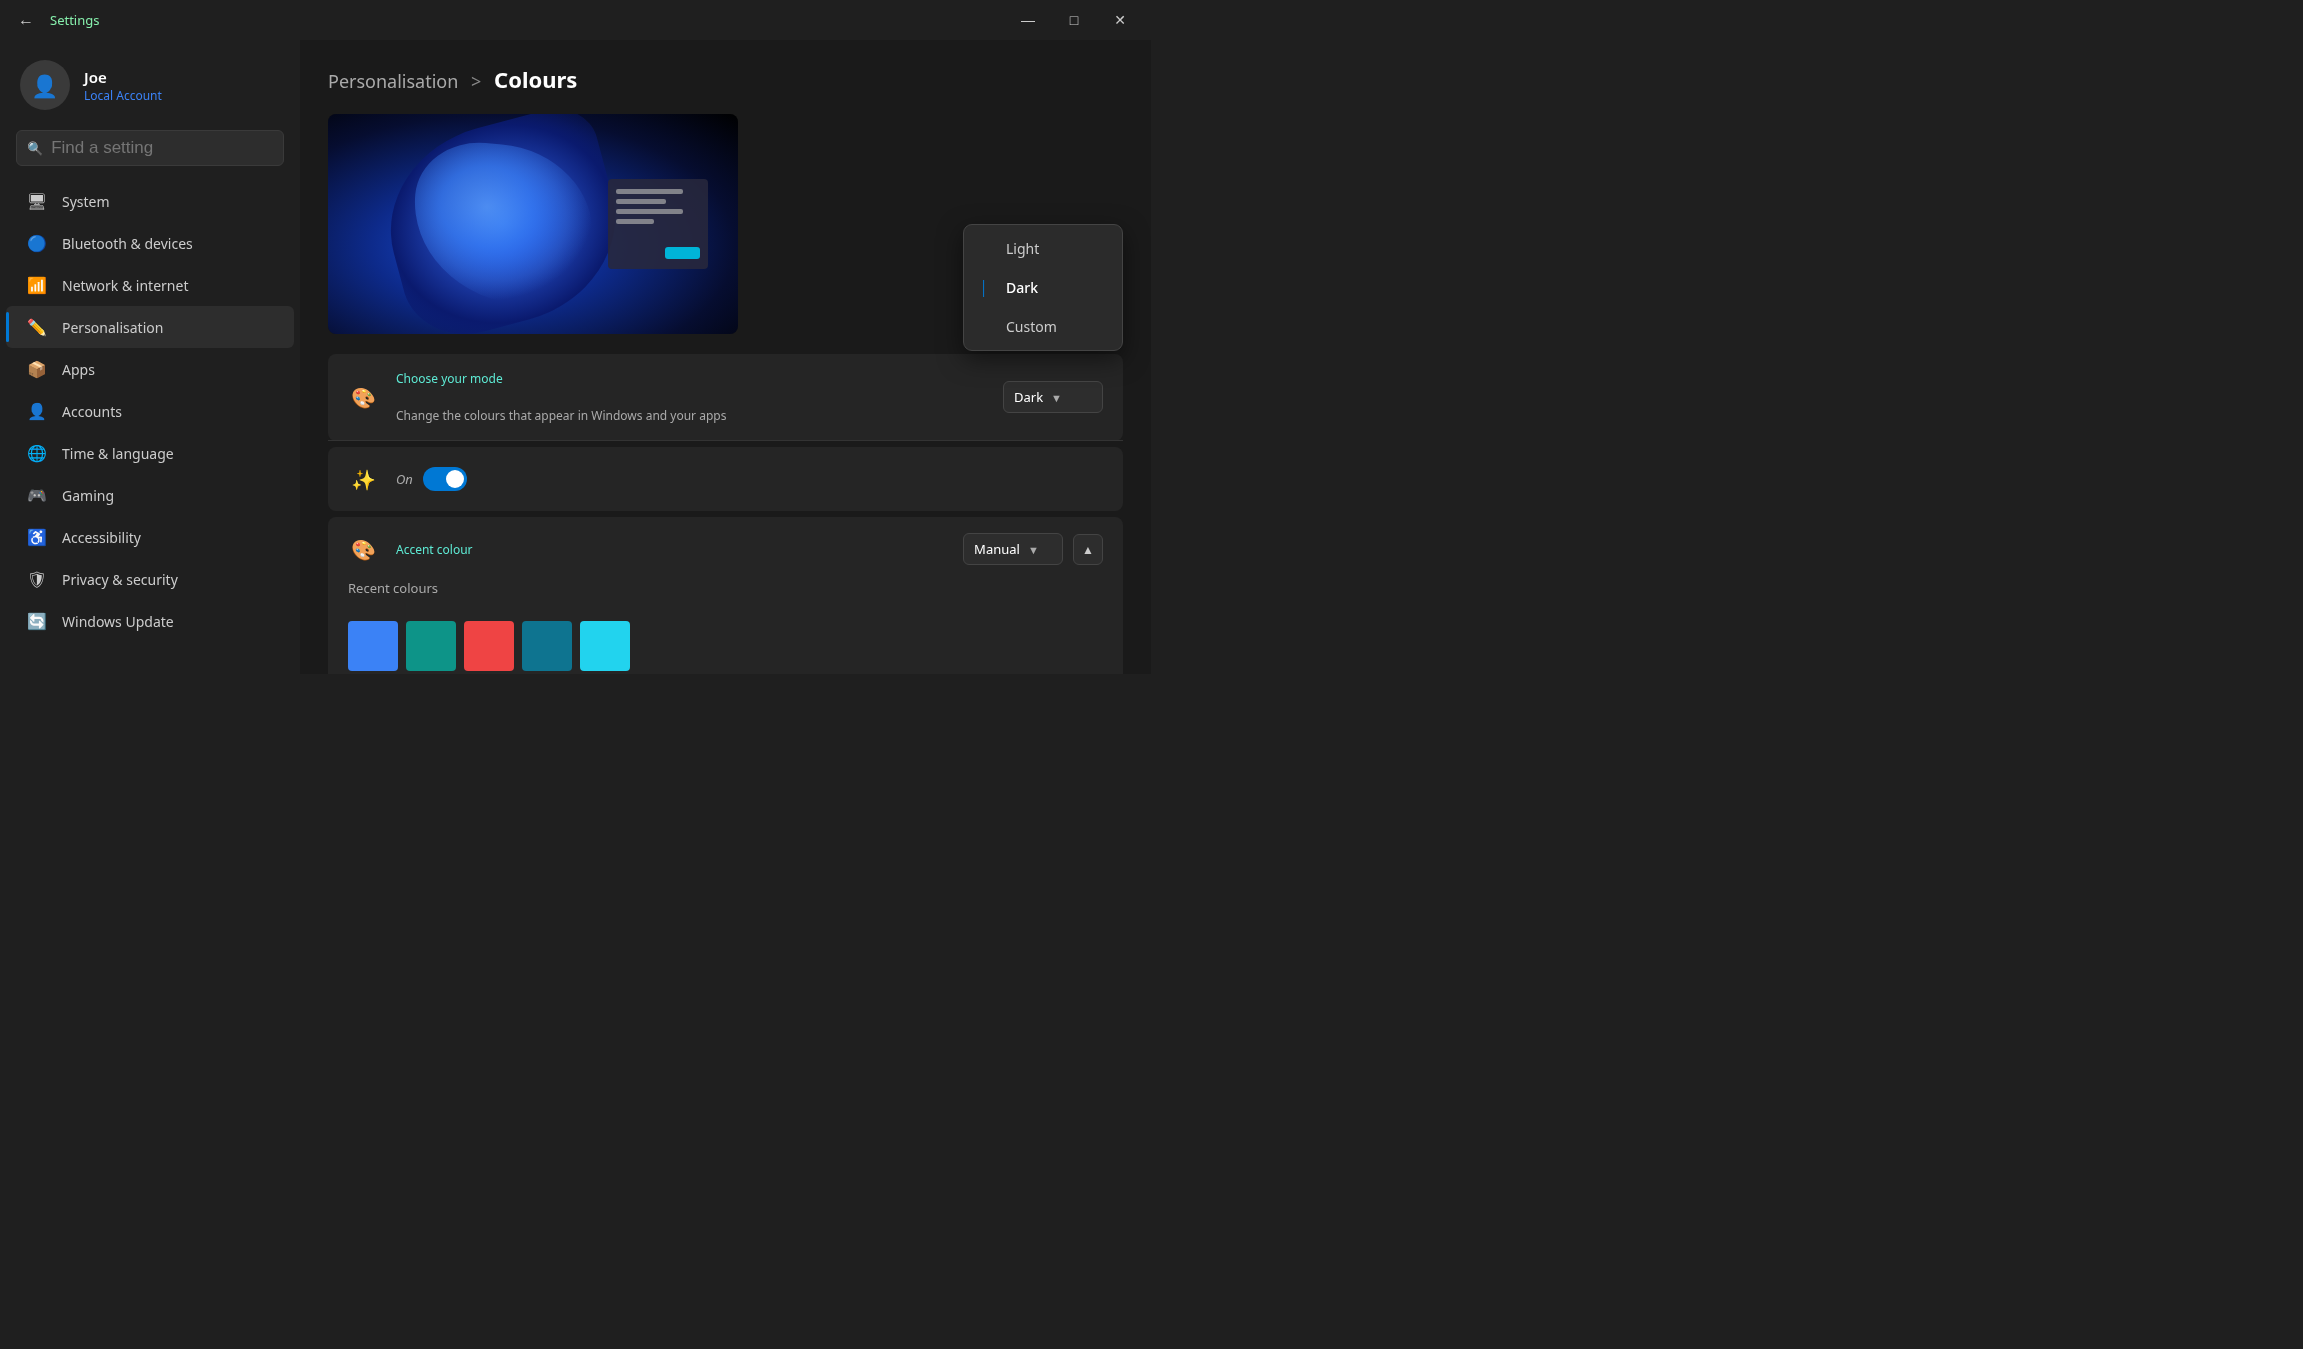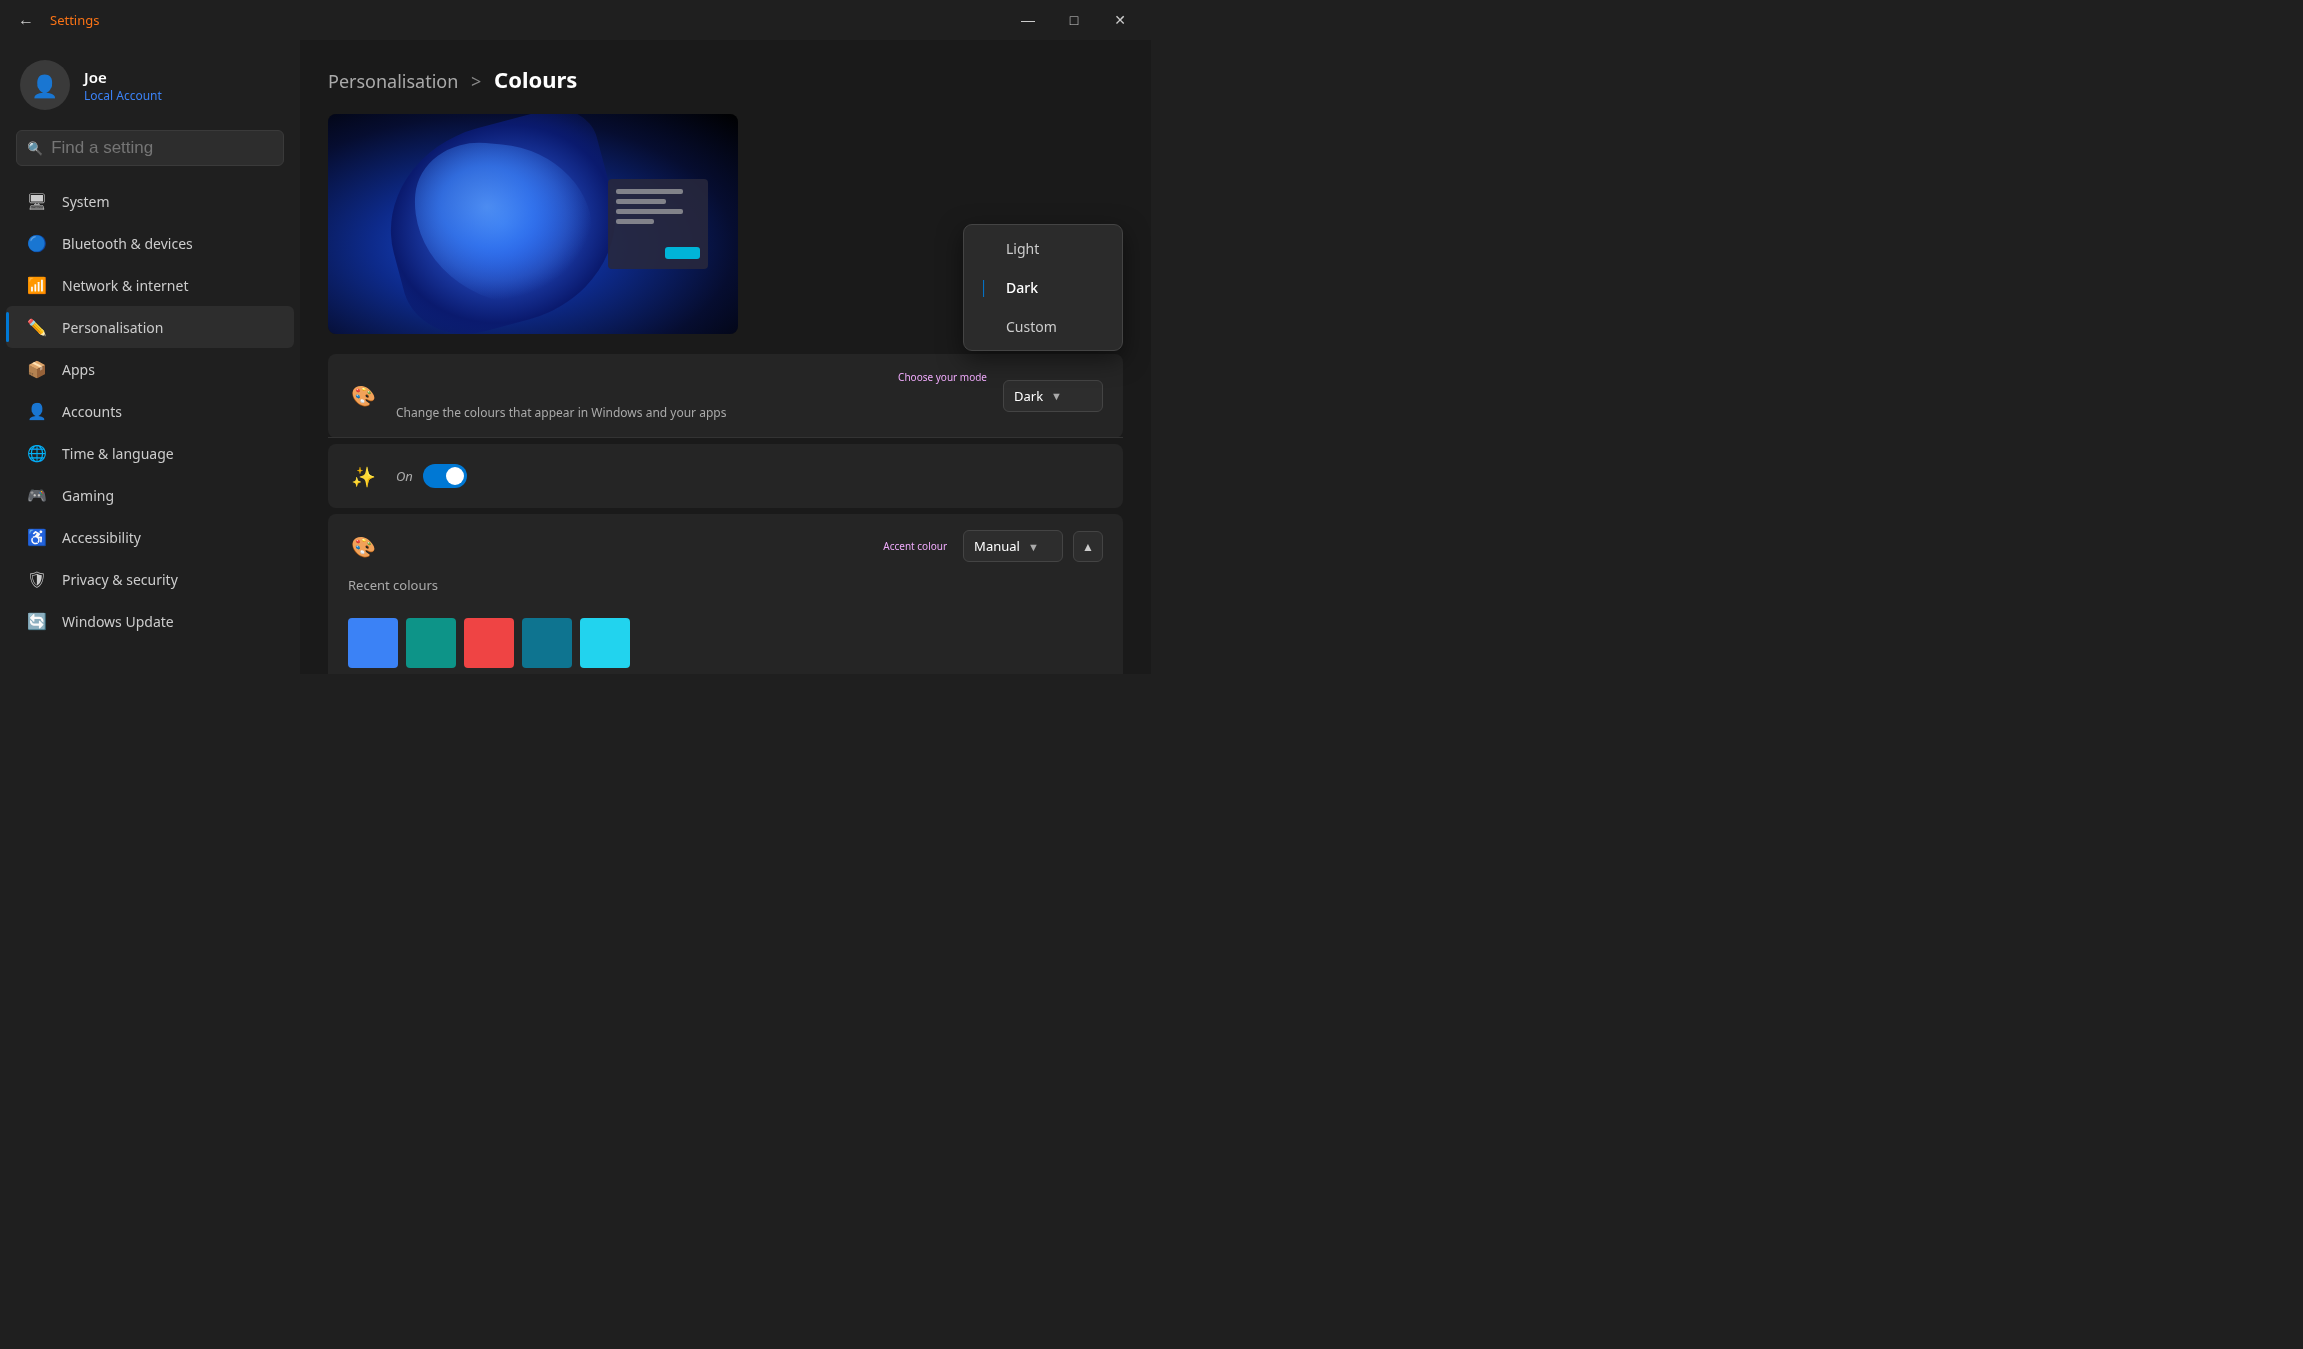--- a/index.html
+++ b/index.html
@@ -23,21 +23,21 @@
       padding: 0 8px 0 12px;
       flex-shrink: 0;
     }
     .title-bar-left {
       display: flex;
       align-items: center;
       gap: 10px;
     }
     .title-bar-title {
       font-size: 13px;
-      color: #f97316;
+      color: #86efac;
     }
     .title-bar-controls {
       display: flex;
       gap: 0;
     }
     .title-bar-btn {
       width: 46px;
       height: 32px;
       background: transparent;
       border: none;
@@ -266,21 +266,21 @@
     .row-icon {
       width: 32px;
       height: 32px;
       display: flex;
       align-items: center;
       justify-content: center;
       font-size: 20px;
       flex-shrink: 0;
     }
     .row-text { flex: 1; }
-    .row-title { font-size: 10px; color: #f0abfc; text-align: right; }
+    .row-title { font-size: 12px; color: #5eead4; }
     .row-sub { font-size: 12px; color: #aaa; margin-top: 20px; }
     .row-control { display: flex; align-items: center; gap: 10px; }
     
     .toggle {
       width: 44px;
       height: 24px;
       background: #0078d4;
       border-radius: 12px;
       position: relative;
       cursor: pointer;

